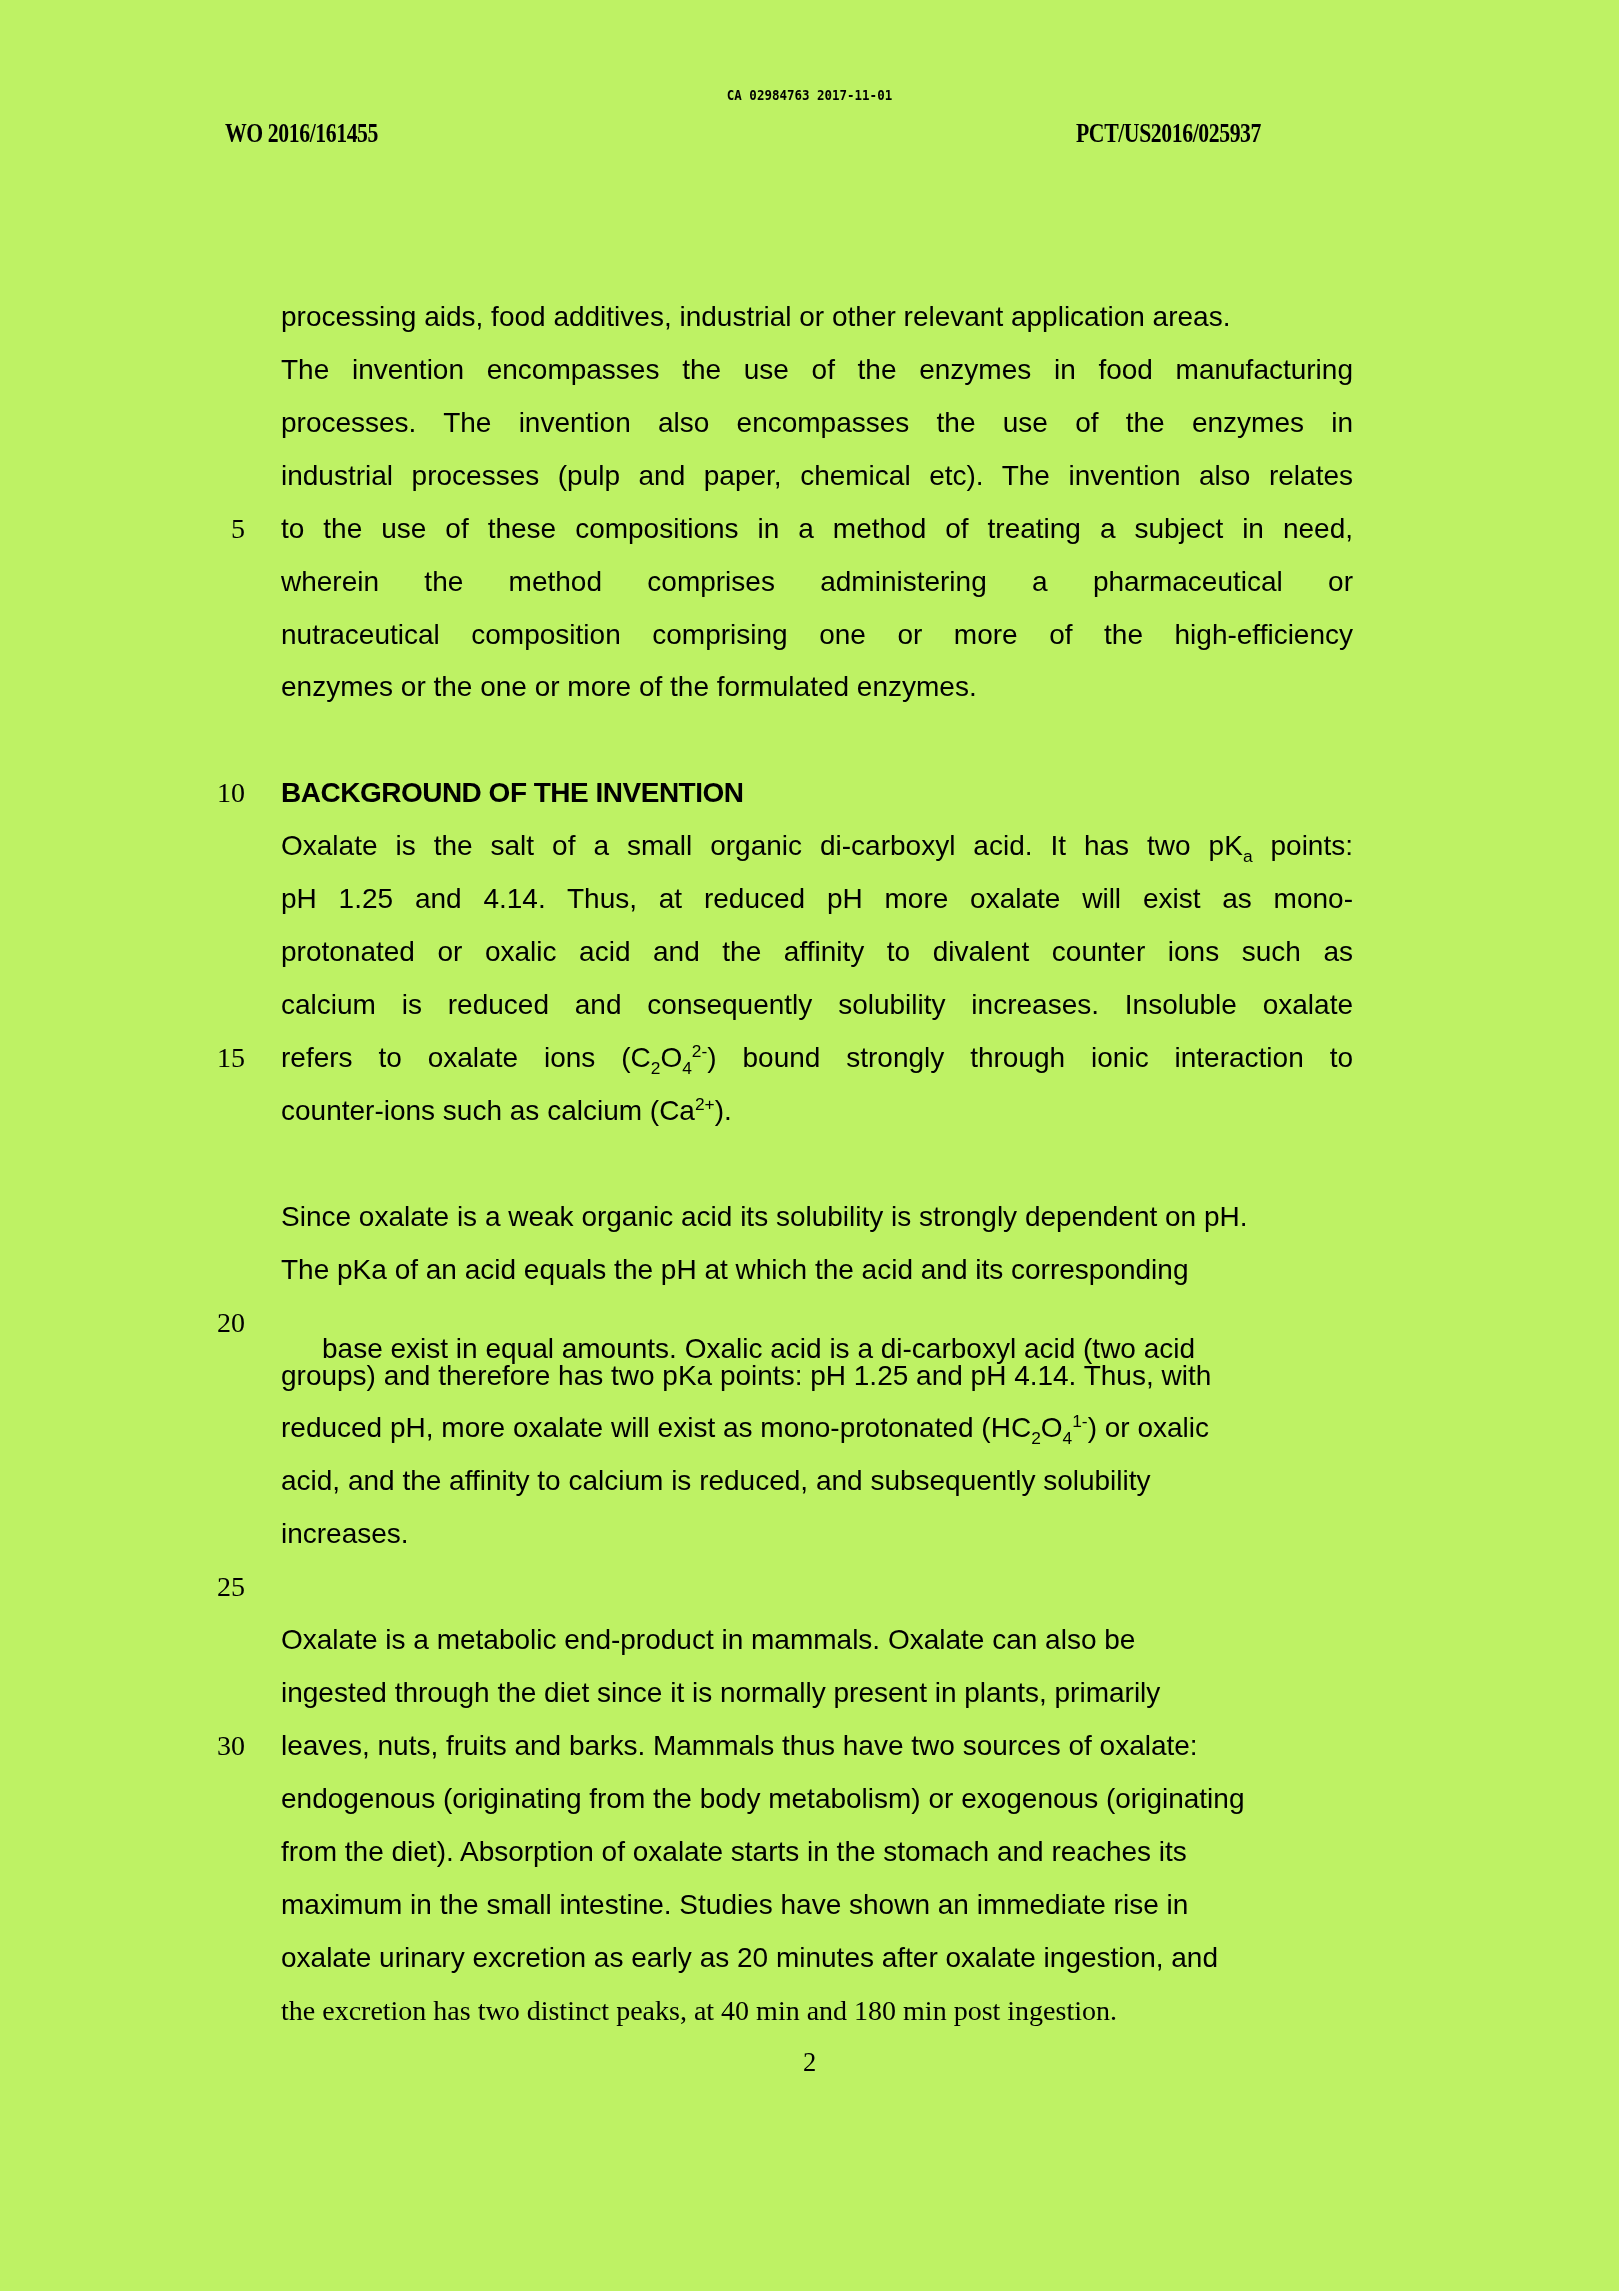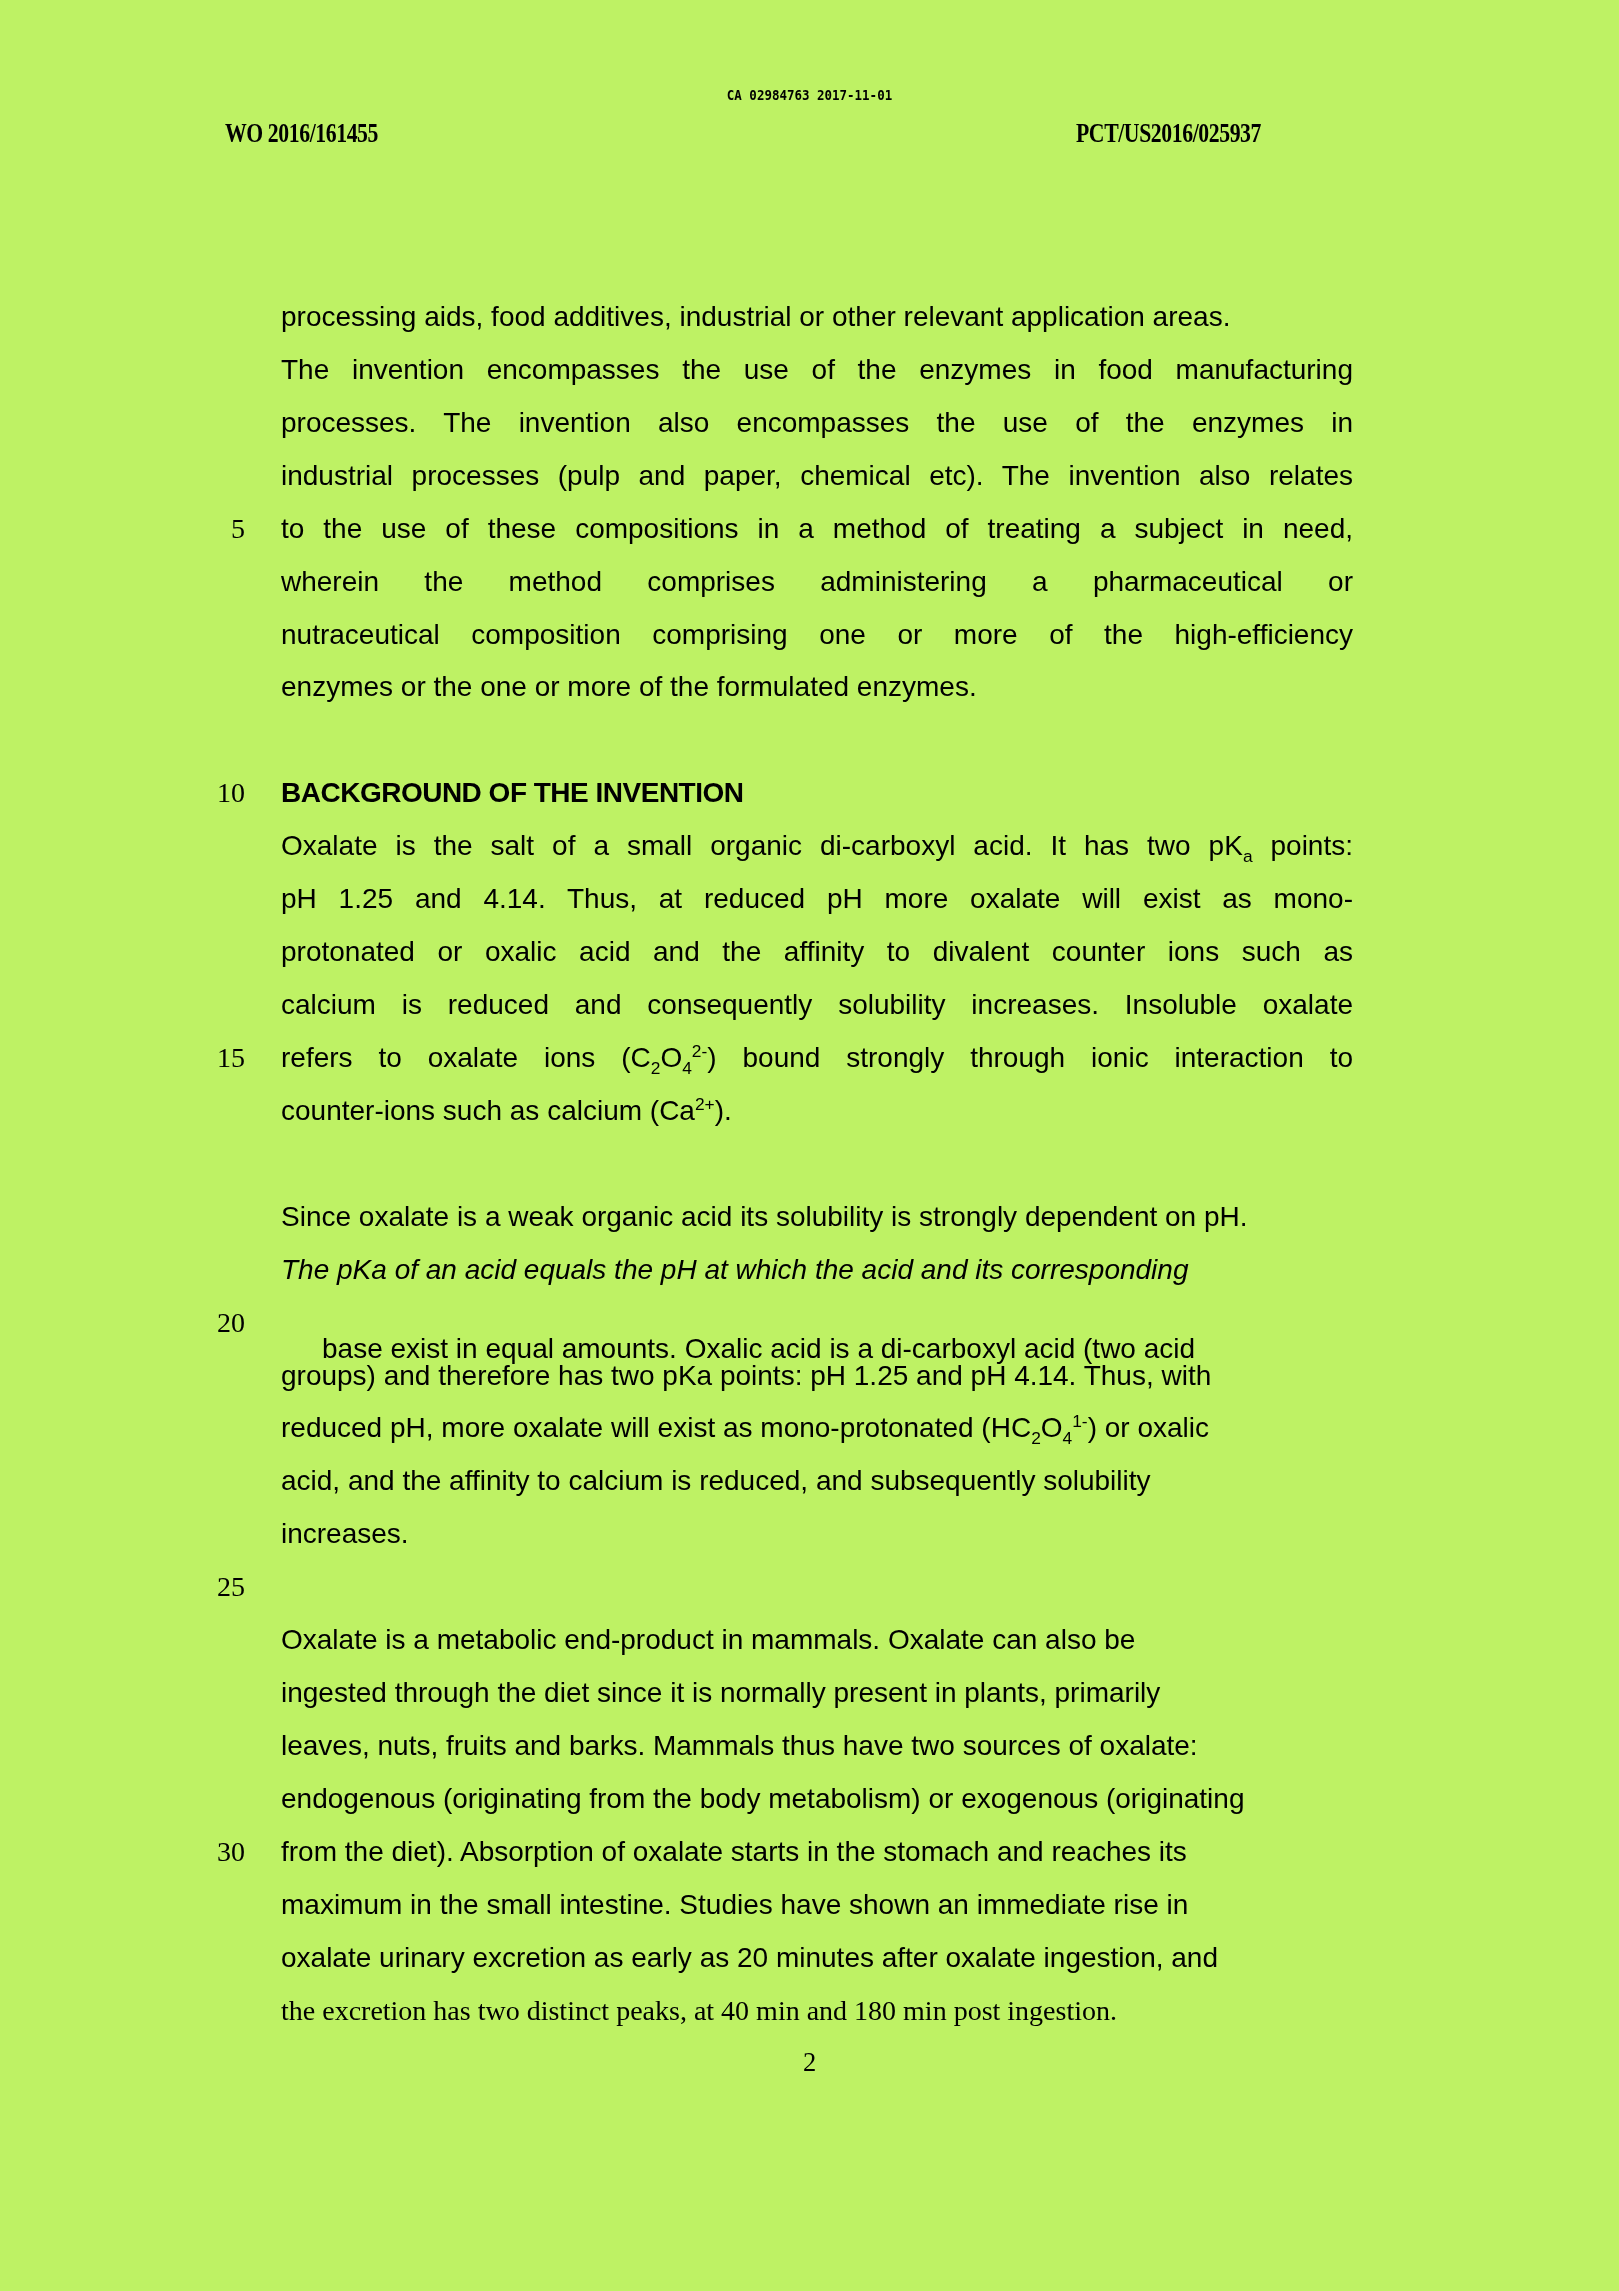--- a/index.html
+++ b/index.html
@@ -40,21 +40,21 @@
   <div class="ca-stamp">CA 02984763 2017-11-01</div>
 
   <div class="hdr" style="left:225px;">WO 2016/161455</div>
   <div class="hdr" style="left:1076px;">PCT/US2016/025937</div>
 
   <div class="lineno" style="top:502px;">5</div>
   <div class="lineno" style="top:766px;">10</div>
   <div class="lineno" style="top:1031px;">15</div>
   <div class="lineno" style="top:1296px;">20</div>
   <div class="lineno" style="top:1560px;">25</div>
-  <div class="lineno" style="top:1825px;">30</div>
+  <div class="lineno" style="top:1719px;">30</div>
 
   <div class="body-text" style="top:290px;">
 
     <div>
       <div class="line" style="top:0px;">processing aids, food additives, industrial or other relevant application areas.</div>
       <div class="line just" style="top:53px;">The invention encompasses the use of the enzymes in food manufacturing</div>
       <div class="line just" style="top:106px;">processes. The invention also encompasses the use of the enzymes in</div>
       <div class="line just" style="top:159px;">industrial processes (pulp and paper, chemical etc). The invention also relates</div>
       <div class="line just" style="top:212px;">to the use of these compositions in a method of treating a subject in need,</div>
       <div class="line just" style="top:265px;">wherein the method comprises administering a pharmaceutical or</div>
@@ -68,21 +68,21 @@
       <div class="line just" style="top:529px;"><span>Oxalate is the salt of a small organic di-carboxyl acid.  It has two pK</span><sub>a</sub><span> points:</span></div>
       <div class="line just" style="top:582px;">pH 1.25 and 4.14. Thus, at reduced pH more oxalate will exist as mono-</div>
       <div class="line just" style="top:635px;">protonated or oxalic acid and the affinity to divalent counter ions such as</div>
       <div class="line just" style="top:688px;">calcium is reduced and consequently solubility increases. Insoluble oxalate</div>
       <div class="line just" style="top:741px;"><span>refers to oxalate ions (C</span><sub>2</sub><span>O</span><sub>4</sub><sup>2-</sup><span>) bound strongly through ionic interaction to</span></div>
       <div class="line" style="top:794px;"><span>counter-ions such as calcium (Ca</span><sup>2+</sup><span>).</span></div>
     </div>
 
     <div>
       <div class="line" style="top:900px;">Since oxalate is a weak organic acid its solubility is strongly dependent on pH.</div>
-      <div class="line" style="top:953px;font-style:italic;">The pKa of an acid equals the pH at which the acid and its corresponding</div>
+      <div class="line" style="top:953px;">The pKa of an acid equals the pH at which the acid and its corresponding</div>
       <div class="line" style="top:1032px;margin-left:41px;">base exist in equal amounts.  Oxalic acid is a di-carboxyl acid (two acid</div>
       <div class="line" style="top:1059px;">groups) and therefore has two pKa points: pH 1.25 and pH 4.14.  Thus, with</div>
       <div class="line" style="top:1111px;"><span>reduced pH, more oxalate will exist as mono-protonated (HC</span><sub>2</sub><span>O</span><sub>4</sub><sup>1-</sup><span>) or oxalic</span></div>
       <div class="line" style="top:1164px;">acid, and the affinity to calcium is reduced, and subsequently solubility</div>
       <div class="line" style="top:1217px;">increases.</div>
     </div>
 
     <div>
       <div class="line" style="top:1323px;">Oxalate is a metabolic end-product in mammals.  Oxalate can also be</div>
       <div class="line" style="top:1376px;">ingested through the diet since it is normally present in plants, primarily</div>

